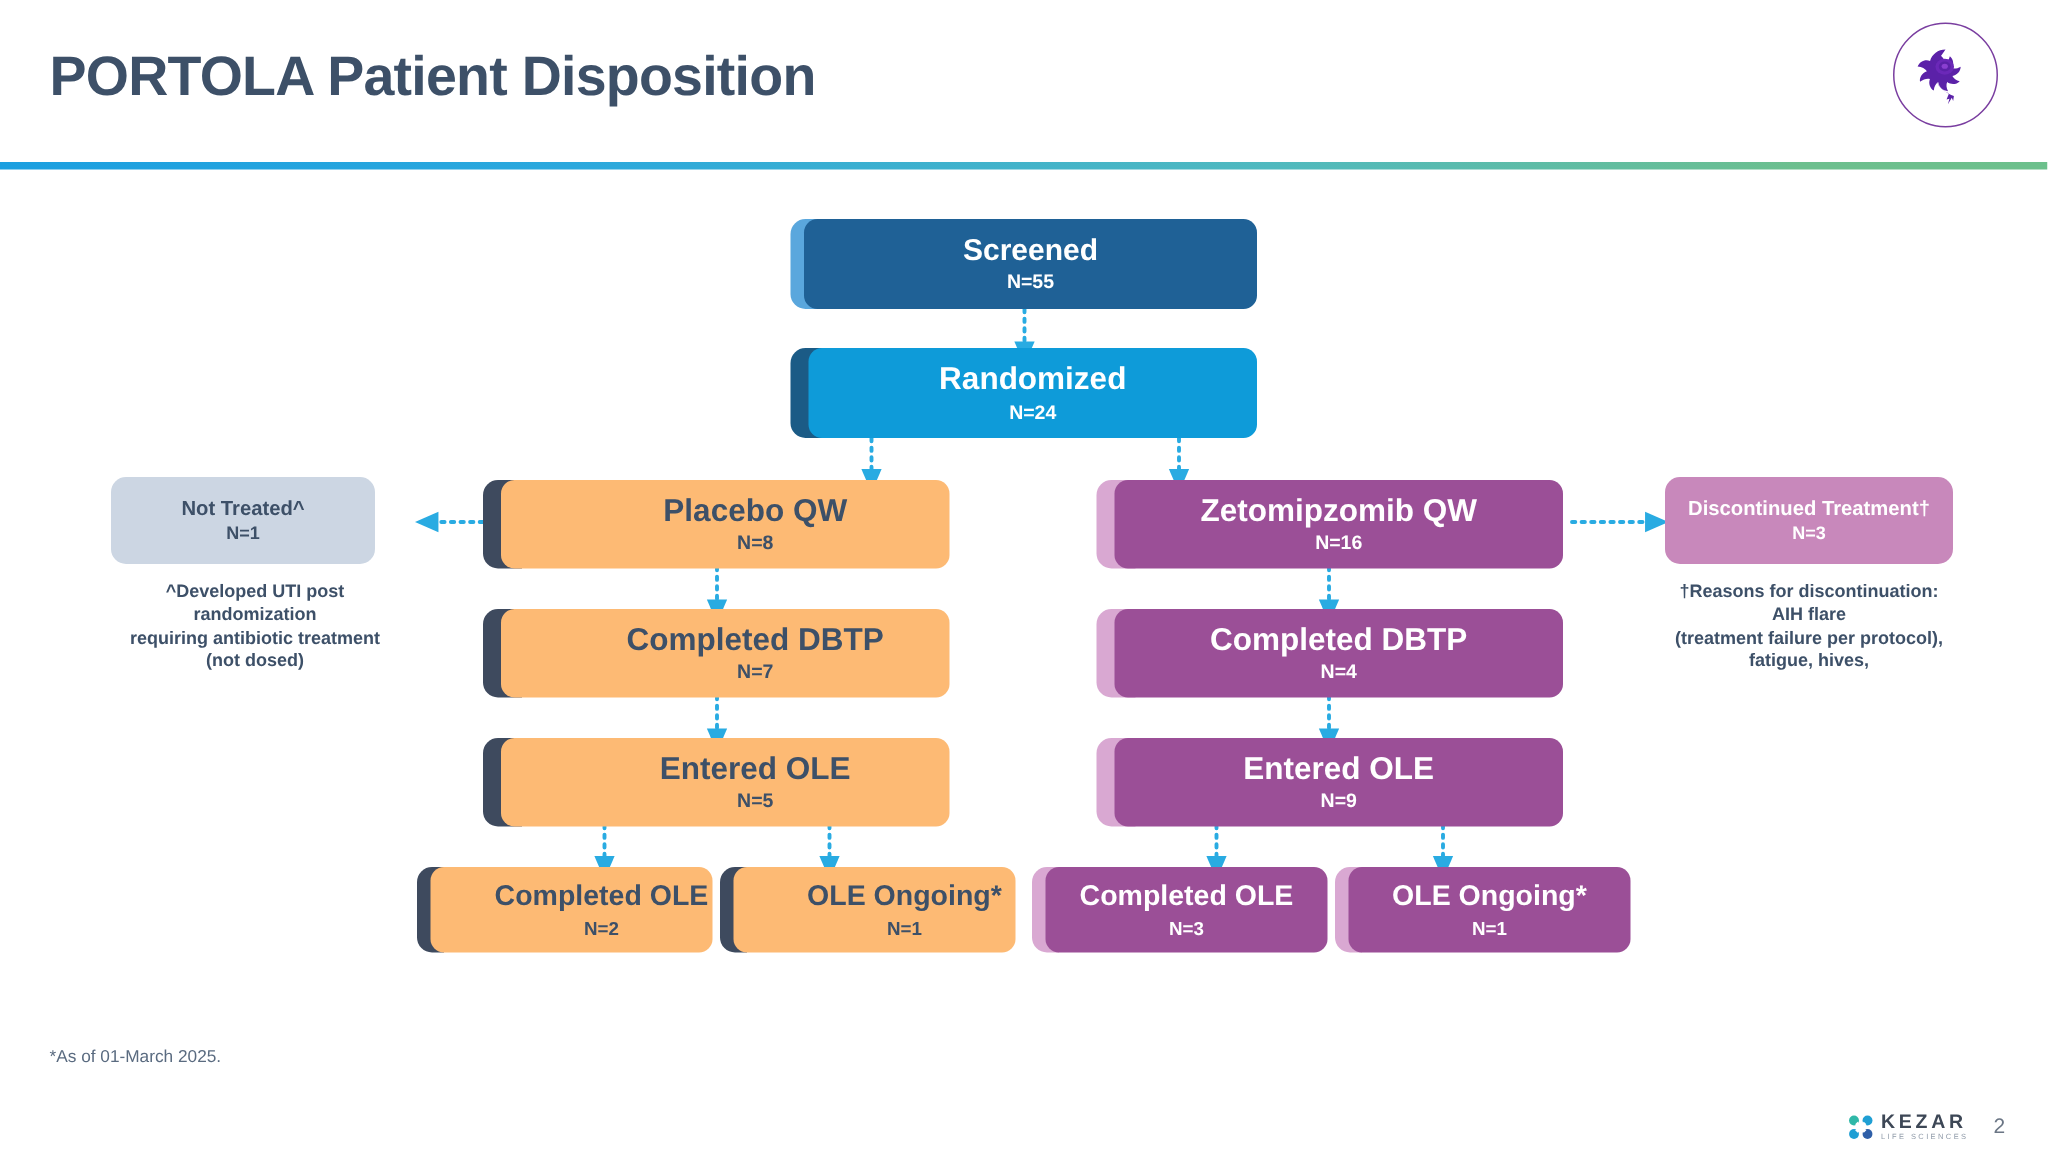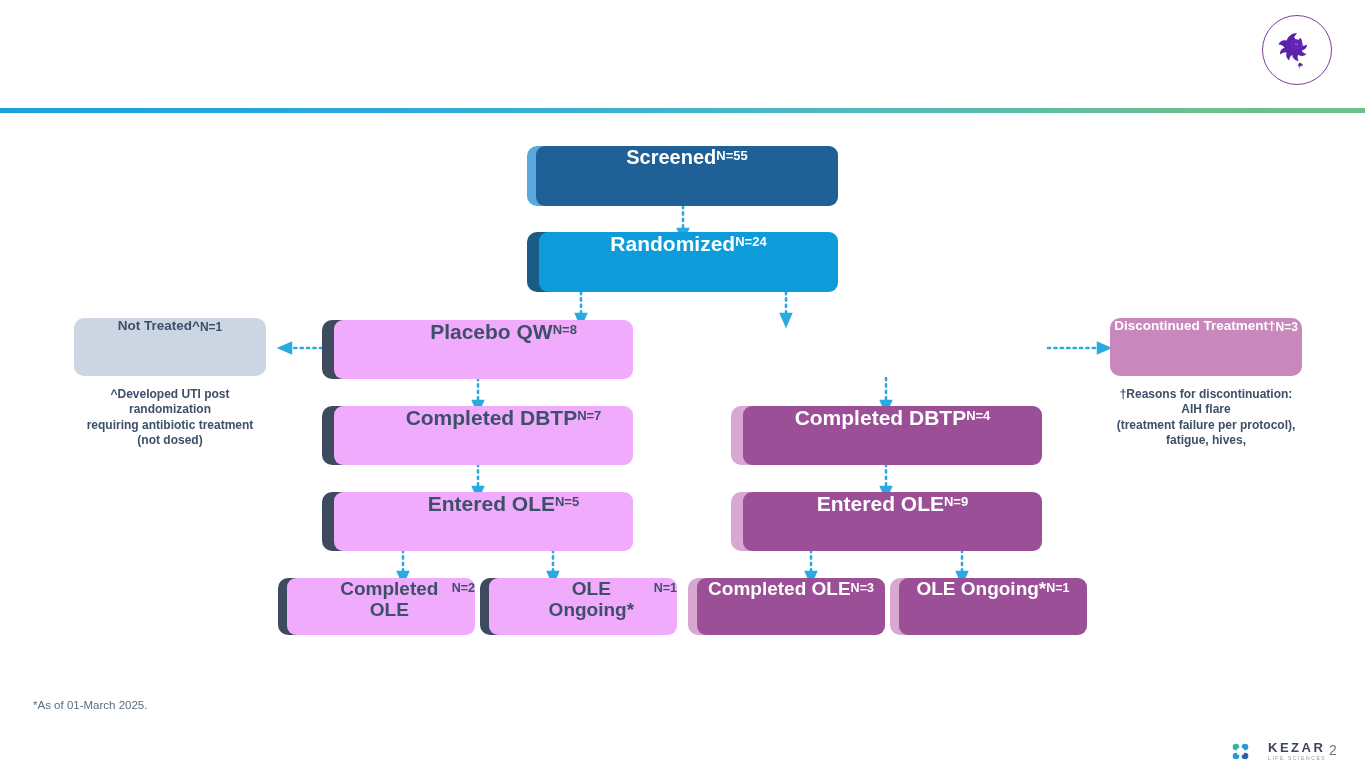--- a/index.html
+++ b/index.html
@@ -30,34 +30,34 @@
 
   
   .node { position: absolute; }
   .node .accent {
     position: absolute; left: 0; top: 0; height: 100%; width: 26px;
     border-radius: 10px 0 0 10px;
   }
   .node .body {
     position: absolute; top: 0; height: 100%;
     border-radius: 9px;
-    display: flex; flex-direction: row;
-    align-items: flex-start; justify-content: center;
+    display: flex; flex-direction: column;
+    align-items: center; justify-content: center;
     text-align: center; line-height: 1.12;
   }
   .node .body .lbl { font-weight: bold; }
   .node .body .nval { font-weight: bold; }
 
   
   .v-screened .accent { background: #5aa7dd; }
   .v-screened .body  { background: #1f6196; color: #ffffff; }
   .v-random .accent  { background: #1b5b86; }
   .v-random .body    { background: #0e9bd9; color: #ffffff; }
   .v-grey .accent    { background: #3e4a5e; }
-  .v-grey .body      { background: #f0abfc; color: #3d5068; padding-left: 40px; }
+  .v-grey .body      { background: #fdba74; color: #3d5068; padding-left: 40px; }
   .v-purple .accent  { background: #d9a8d2; }
   .v-purple .body    { background: #9b4f97; color: #ffffff; }
   .v-plain-grey .body{ background: #ccd6e3; color: #3d5068; border-radius: 10px; }
   .v-plain-pink .body{ background: #c888bb; color: #ffffff; border-radius: 10px; }
 
   
   .side-note {
     position: absolute; text-align: center;
     font-size: 12px; font-weight: bold; color: #3d5068; line-height: 1.28;
     white-space: pre-line;
@@ -67,31 +67,32 @@
   .arrow { position: absolute; }
 
   
   .footer {
     position: absolute; left: 33px; top: 697px;
     font-size: 11.5px; color: #5a6b80; line-height: 1.55;
   }
   .footer .ab-label { font-weight: bold; color: #3d5068; }
   .kezar {
     position: absolute; left: 1232px; top: 741px;
-    display: flex; align-items: center; gap: 19px;
+    display: flex; align-items: center; gap: 5px;
   }
   .kezar-word { font-size: 13px; font-weight: bold; letter-spacing: 2.5px; color: #3d4756; line-height: 1; }
   .kezar-sub { font-size: 5px; letter-spacing: 1.6px; color: #8f9aa8; line-height: 1; margin-top: 2px; }
   .page-num { position: absolute; left: 1329px; top: 742px; font-size: 14px; color: #6b7685; }
 </style>
 </head>
 <body>
 
 <div class="slide">
 
+  <div class="page-title">PORTOLA Patient Disposition</div>
 
   <div class="logo-rose">
     <svg width="52" height="52" viewBox="0 0 52 52" aria-hidden="true">
       <g fill="#5b21a8">
         <path d="M26 9c-5 0-9 3.2-10.3 7.6-3.6-1.2-7 .6-8.3 3.8 3 .2 5 1.4 6.2 3.1-3.3 1.3-5 4-4.6 7 2.3-1.8 4.6-2.3 6.6-1.9-1.1 3 0 6.1 2.6 7.8.2-2.6 1.3-4.5 2.9-5.7.6 3.4 3.2 5.8 6.6 6.1-1.2-2.2-1.3-4.3-.6-6.1 2.8 2 6.2 1.7 8.4-.6-2.4-.6-4-1.9-4.9-3.5 3.2-.6 5.4-3 5.5-6.1-2.1 1.2-4.1 1.5-5.8 1 1.5-2.8 1-6-1.4-8-.6 2.3-1.8 3.9-3.3 4.8-.2-3.4-2.6-6-5.9-6.6 1 1.6 1.4 3.1 1.3 4.5z"></path>
         <path d="M20 30.5c1.6 3.4 4.5 6.1 8.3 7.9l-1.6 3.9 1.9-.4-1 3.6 2.6-4.4.9 2.2.5-3.3c-4.9-1.7-8.6-4.9-11.6-9.5z"></path>
         <ellipse cx="25.5" cy="20.5" rx="6.2" ry="5.3" fill="#6b28b8"></ellipse>
         <ellipse cx="25.5" cy="20.3" rx="4" ry="3.3" fill="#5b21a8"></ellipse>
         <ellipse cx="25.5" cy="20.2" rx="2.1" ry="1.7" fill="#8a3fd0"></ellipse>
       </g>
@@ -146,21 +147,21 @@
 
   <div class="node v-random" style="left:527px; top:232px; width:311px; height:60px;">
     <div class="accent"></div>
     <div class="body" style="left:12px; width:299px;">
       <span class="lbl" style="font-size:21px;">Randomized</span>
       <span class="nval" style="font-size:13px; margin-top:3px;">N=24</span>
     </div>
   </div>
 
   <div class="node v-plain-grey" style="left:74px; top:318px; width:192px; height:58px;">
-    <div class="body" style="left:0; width:192px;">
+    <div class="body" style="left:0; width:176px;">
       <span class="lbl" style="font-size:13.5px;">Not Treated^</span>
       <span class="nval" style="font-size:12px; margin-top:3px;">N=1</span>
     </div>
   </div>
   <div class="side-note" style="left:72px; top:387px; width:196px;">^Developed UTI post randomization
 requiring antibiotic treatment
 (not dosed)</div>
 
   <div class="node v-grey" style="left:322px; top:320px; width:311px; height:59px;">
     <div class="accent"></div>
@@ -195,20 +196,27 @@
   </div>
 
   <div class="node v-grey" style="left:480px; top:578px; width:197px; height:57px;">
     <div class="accent" style="width:18px;"></div>
     <div class="body" style="left:9px; width:188px;">
       <span class="lbl" style="font-size:19px;">OLE Ongoing*</span>
       <span class="nval" style="font-size:12.5px; margin-top:3px;">N=1</span>
     </div>
   </div>
 
+  <div class="node v-purple" style="left:731px; top:320px; width:311px; height:59px;">
+    <div class="accent"></div>
+    <div class="body" style="left:12px; width:299px;">
+      <span class="lbl" style="font-size:21px;">Zetomipzomib QW</span>
+      <span class="nval" style="font-size:13px; margin-top:3px;">N=16</span>
+    </div>
+  </div>
 
   <div class="node v-purple" style="left:731px; top:406px; width:311px; height:59px;">
     <div class="accent"></div>
     <div class="body" style="left:12px; width:299px;">
       <span class="lbl" style="font-size:21px;">Completed DBTP</span>
       <span class="nval" style="font-size:13px; margin-top:3px;">N=4</span>
     </div>
   </div>
 
   <div class="node v-purple" style="left:731px; top:492px; width:311px; height:59px;">

